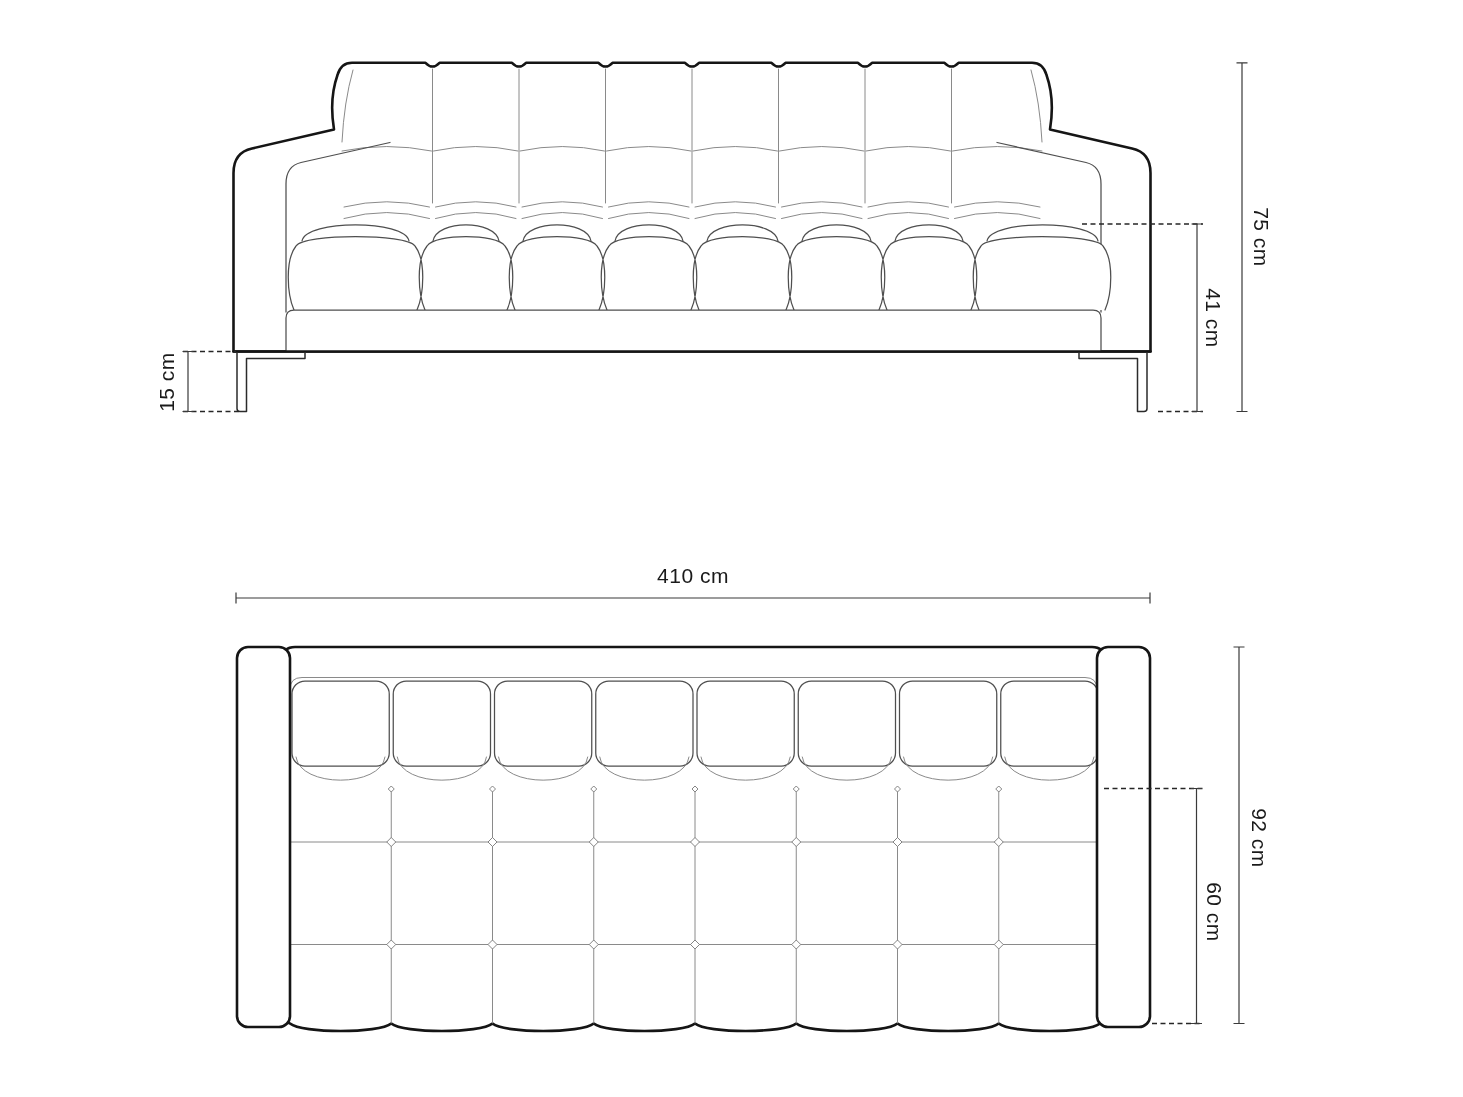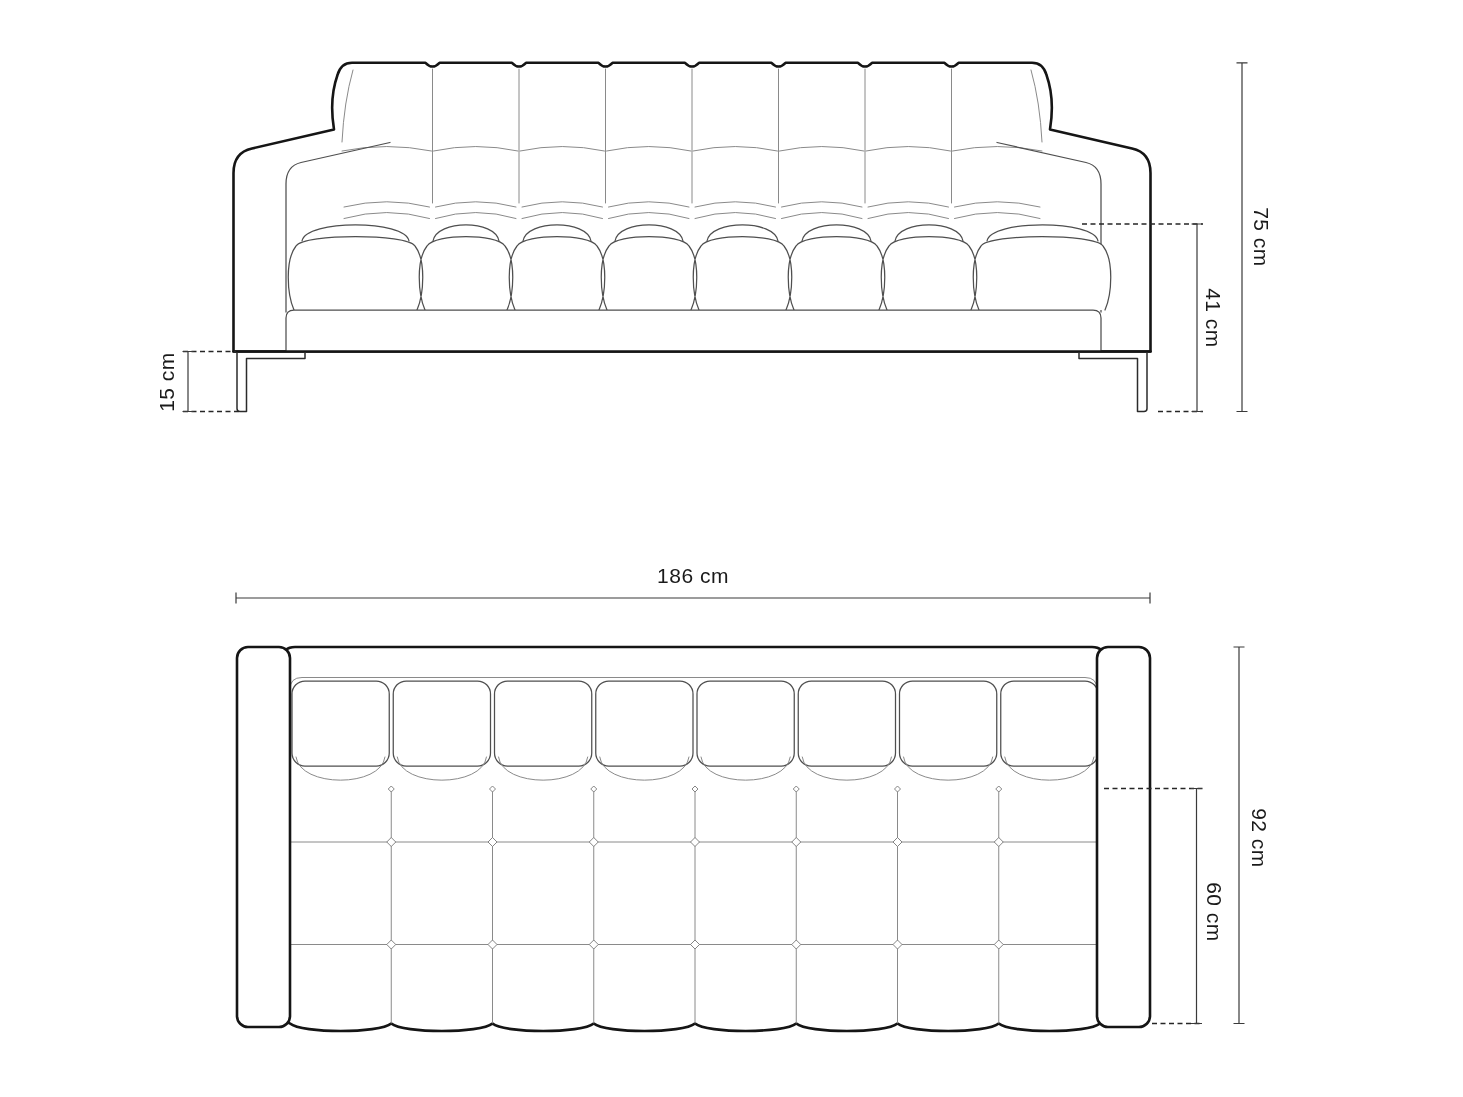--- a/index.html
+++ b/index.html
@@ -205,18 +205,18 @@
       </g>
     </g>
   </svg>
 
   <div class="dim-label rot90" style="left:1261px;top:237px;">75 cm</div>
 
   <div class="dim-label rot90" style="left:1213px;top:318px;">41 cm</div>
 
   <div class="dim-label rotm90" style="left:167px;top:382px;">15 cm</div>
 
-  <div class="dim-label" style="left:693px;top:576px;">186 cm</div>
+  <div class="dim-label" style="left:693px;top:576px;">410 cm</div>
 
   <div class="dim-label rot90" style="left:1259px;top:838px;">92 cm</div>
 
   <div class="dim-label rot90" style="left:1214px;top:912px;">60 cm</div>
 </div>
 
 </body></html>

